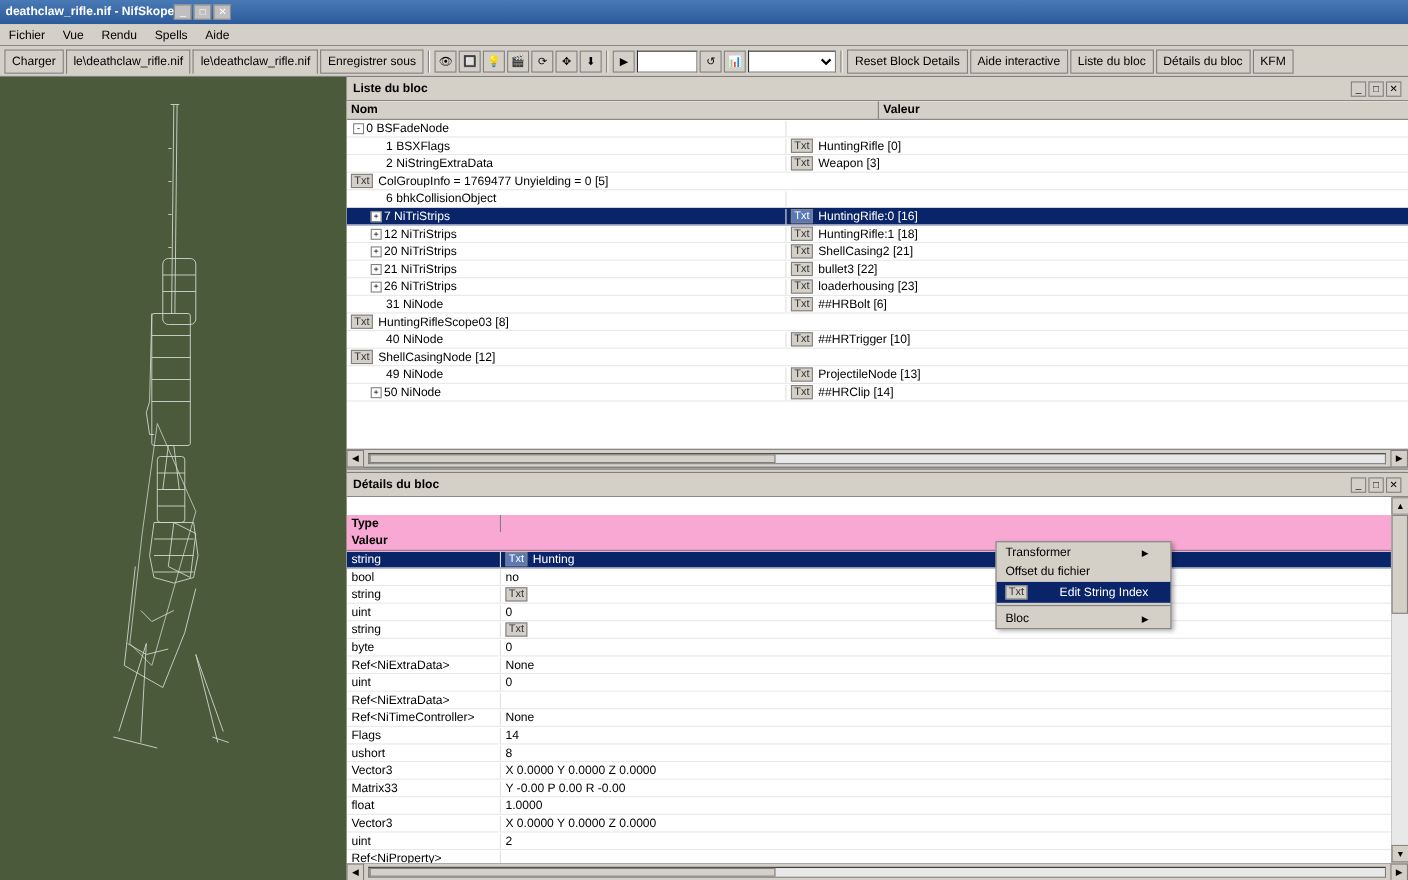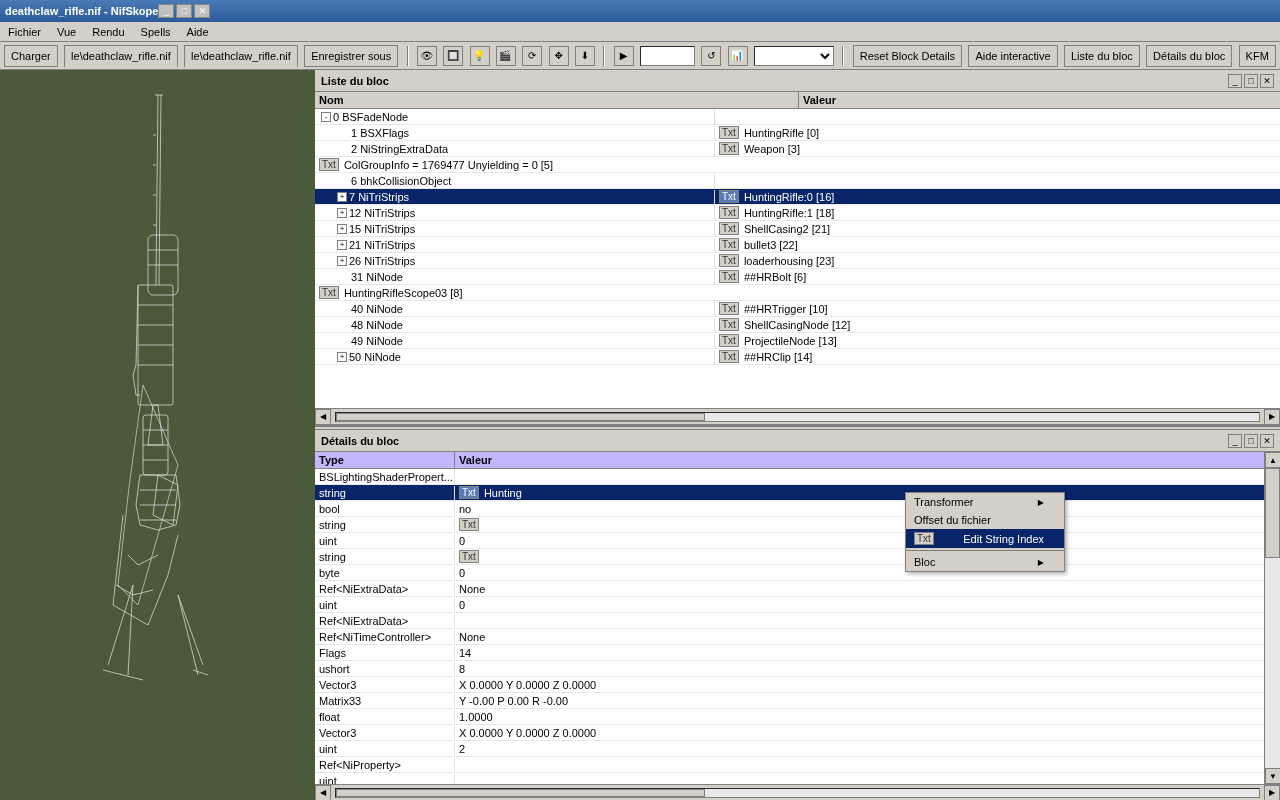--- a/index.html
+++ b/index.html
@@ -34,21 +34,20 @@
     
     .toolbar {
       background: #d4d0c8;
       border-bottom: 1px solid #808080;
       padding: 2px 4px;
       display: flex;
       align-items: center;
       gap: 2px;
       height: 28px;
       flex-wrap: nowrap;
-      justify-content: space-between;
     }
     .toolbar-btn {
       background: #d4d0c8;
       border: 1px solid #808080;
       padding: 2px 6px;
       font-size: 11px;
       cursor: pointer;
       white-space: nowrap;
       height: 22px;
       display: flex;
@@ -185,25 +184,26 @@
     }
 
     .details-table {
       flex: 1;
       overflow-y: auto;
       background: white;
       position: relative;
     }
     .details-header {
       display: flex;
-      background: #c4b5fd;
+      background: #f9a8d4;
       border-bottom: 1px solid #808080;
       position: sticky;
-      top: 0;
+      top: 16px;
       z-index: 2;
+      flex-direction: column;
     }
     .det-col-type { width: 140px; padding: 2px 4px; border-right: 1px solid #808080; font-weight: bold; flex-shrink: 0; }
     .det-col-val { flex: 1; padding: 2px 4px; font-weight: bold; }
     
     .det-row {
       display: flex;
       min-height: 16px;
       border-bottom: 1px solid #e8e8e8;
       align-items: flex-end;
     }
@@ -451,21 +451,21 @@
               </div>
               <div class="tree-cell-val">
                 <span class="val-badge">Txt</span>
                 <span>HuntingRifle:1 [18]</span>
               </div>
             </div>
             <div class="tree-row">
               <div class="tree-cell-name">
                 <span class="indent" style="width: 16px;">&nbsp;&nbsp;</span>
                 <div class="expand-icon">+</div>
-                <span>15 NiTriStrips</span>
+                <span>20 NiTriStrips</span>
               </div>
               <div class="tree-cell-val">
                 <span class="val-badge">Txt</span>
                 <span>ShellCasing2 [21]</span>
               </div>
             </div>
             <div class="tree-row">
               <div class="tree-cell-name">
                 <span class="indent" style="width: 16px;">&nbsp;&nbsp;</span>
                 <div class="expand-icon">+</div>
@@ -509,25 +509,20 @@
                 <span class="indent" style="width: 16px;">&nbsp;&nbsp;</span>
                 <span style="display: inline-block; width: 12px;"></span>
                 <span>40 NiNode</span>
               </div>
               <div class="tree-cell-val">
                 <span class="val-badge">Txt</span>
                 <span>##HRTrigger [10]</span>
               </div>
             </div>
             <div class="tree-row">
-              <div class="tree-cell-name">
-                <span class="indent" style="width: 16px;">&nbsp;&nbsp;</span>
-                <span style="display: inline-block; width: 12px;"></span>
-                <span>48 NiNode</span>
-              </div>
               <div class="tree-cell-val">
                 <span class="val-badge">Txt</span>
                 <span>ShellCasingNode [12]</span>
               </div>
             </div>
             <div class="tree-row">
               <div class="tree-cell-name">
                 <span class="indent" style="width: 16px;">&nbsp;&nbsp;</span>
                 <span style="display: inline-block; width: 12px;"></span>
                 <span>49 NiNode</span>

